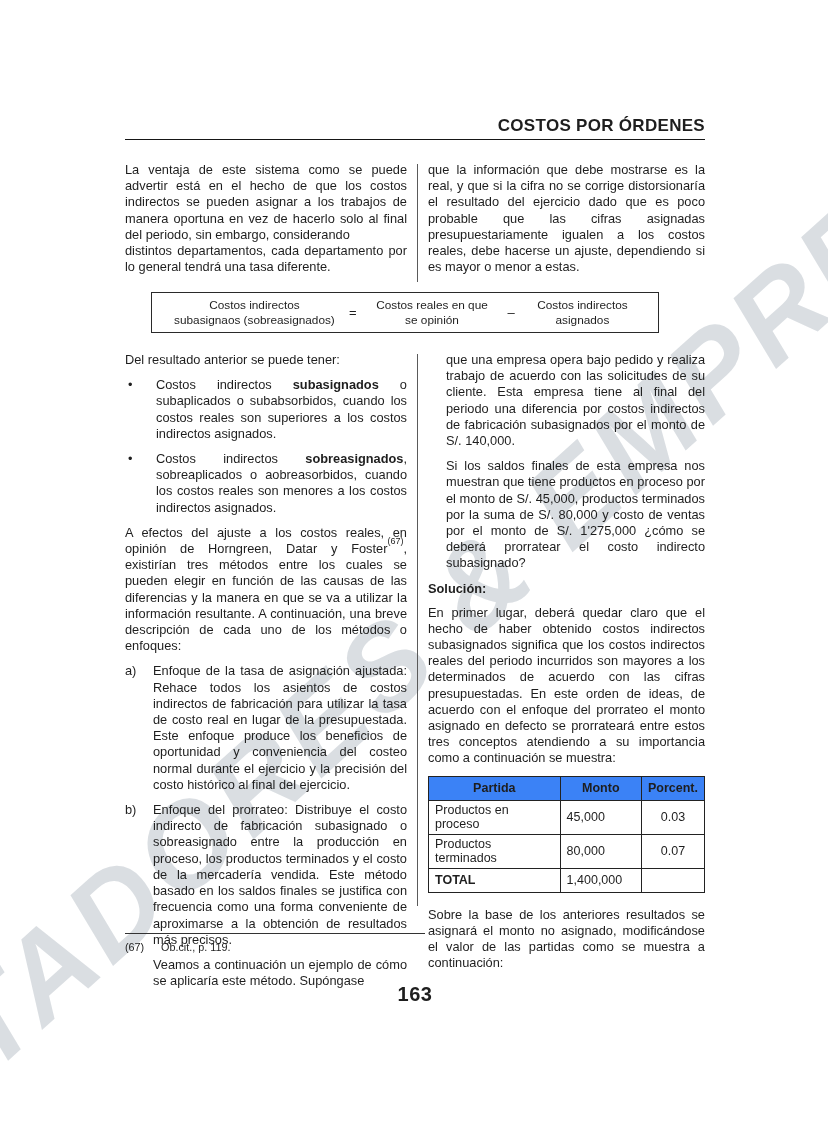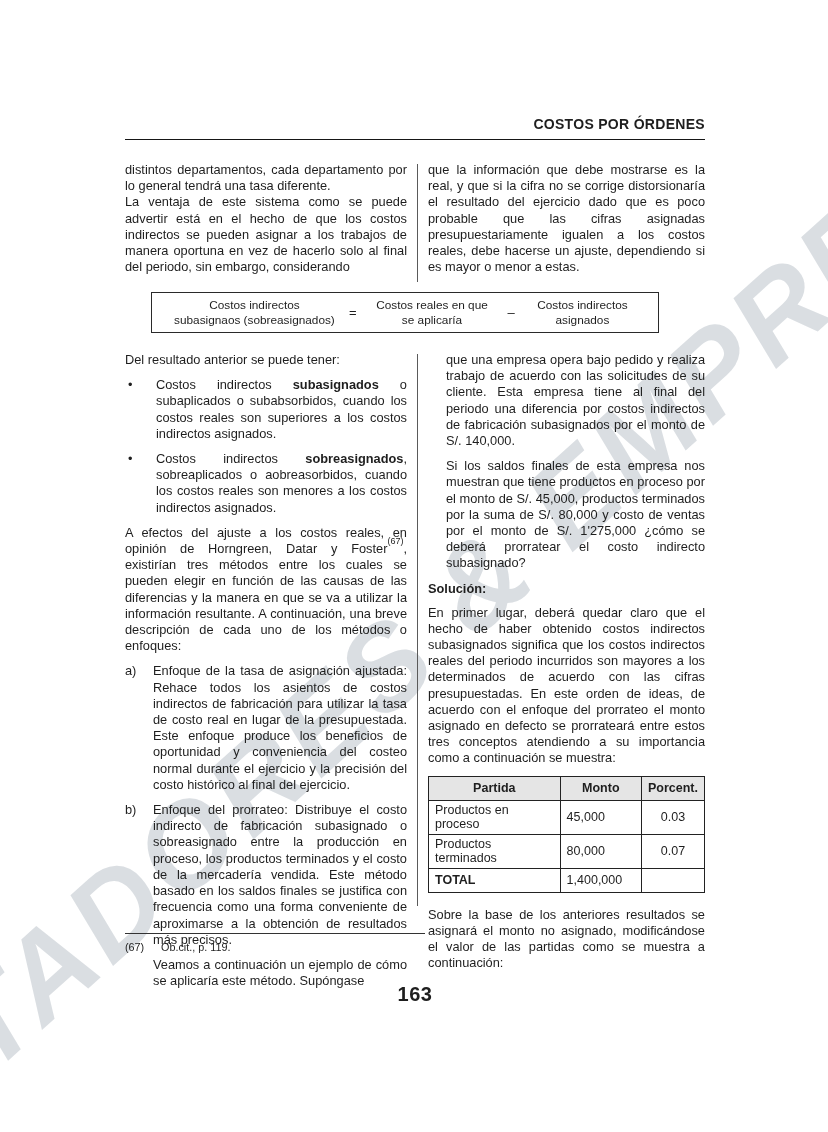--- a/index.html
+++ b/index.html
@@ -11,21 +11,21 @@
   .watermark {
     position:absolute; left:414px; top:640px;
     transform:translate(-50%,-50%) rotate(-42deg);
     font-size:118px; font-weight:bold; font-style:italic;
     letter-spacing:6px; white-space:nowrap;
     color:rgba(168,177,186,0.42); z-index:0; pointer-events:none;
   }
   .content { position:absolute; left:125px; top:0; width:580px; z-index:1; }
   .running-head {
     position:absolute; top:116px; left:0; width:580px;
-    text-align:right; font-size:14px; font-weight:bold; letter-spacing:0.3px;
+    text-align:right; font-size:17px; font-weight:bold; letter-spacing:0.3px;
   }
   .head-rule { position:absolute; top:139px; left:0; width:580px; border-top:1.6px solid #161616; }
 
   p, .just { margin:0; text-align:justify; font-size:12.8px; line-height:16.2px; }
 
   .cols { position:absolute; left:0; width:580px; display:grid; grid-template-columns:282px 277px; column-gap:21px; }
   .intro-cols { top:162px; }
   .main-cols  { top:352px; }
   .col-divider { position:absolute; left:292px; top:2px; width:1px; background:#5a5a5a; }
   .intro-cols .col-divider { height:118px; }
@@ -48,21 +48,21 @@
   .indent { padding-left:28px; }
   sup.fnref { font-size:9px; line-height:0; position:relative; top:-4px; }
 
   .rc-indent { padding-left:18px; }
   .solution { font-weight:bold; font-size:12.8px; margin:3px 0 9px; }
 
   table.prorate { width:100%; border-collapse:collapse; margin:4px 0 0; }
   table.prorate th, table.prorate td {
     border:1px solid #222; font-size:12.5px; padding:2.5px 6px; height:18px;
   }
-  table.prorate th { background:#e5e5e5; text-align:center; font-weight:bold; }
+  table.prorate th { background:#3b82f6; text-align:center; font-weight:bold; }
   td.c-part { text-align:left; width:50%;margin-left:16px; }
   td.c-monto { text-align:left; width:30%; }
   td.c-pct { text-align:center; width:20%; }
   td.total-lbl { text-align:left; font-weight:bold; }
   .after-table { margin-top:14px; }
 
   .footnote-rule { position:absolute; top:933px; left:0; width:300px; border-top:1.2px solid #333; }
   .footnote { position:absolute; top:941px; left:0; width:400px; display:flex; font-size:10.8px; }
   .footnote .fn-marker { width:36px; flex:0 0 36px; }
   .page-num { position:absolute; top:983px; left:0; width:580px; text-align:center; font-size:20px; font-weight:bold; letter-spacing:0.5px; }
@@ -74,38 +74,38 @@
 
   <div class="watermark">CONTADORES &amp; EMPRESAS</div>
 
   <div class="content">
 
     <div class="running-head">COSTOS POR ÓRDENES</div>
     <div class="head-rule"></div>
 
     <div class="cols intro-cols">
       <div>
+        <p>La ventaja de este sistema como se puede advertir está en el hecho de que los costos indirectos se pueden asignar a los trabajos de manera oportuna en vez de hacerlo solo al final del periodo, sin embargo, considerando</p>
         <p>distintos departamentos, cada departamento por lo general tendrá una tasa diferente.</p>
-        <p>La ventaja de este sistema como se puede advertir está en el hecho de que los costos indirectos se pueden asignar a los trabajos de manera oportuna en vez de hacerlo solo al final del periodo, sin embargo, considerando</p>
       </div>
       <div>
         <p>que la información que debe mostrarse es la real, y que si la cifra no se corrige distorsionaría el resultado del ejercicio dado que es poco probable que las cifras asignadas presupuestariamente igualen a los costos reales, debe hacerse un ajuste, dependiendo si es mayor o menor a estas.</p>
       </div>
       <div class="col-divider"></div>
     </div>
 
     <div class="formula-box">
       <div class="f-term t1">
         <div>Costos indirectos</div>
         <div>subasignaos (sobreasignados)</div>
       </div>
       <div class="f-op">=</div>
       <div class="f-term t2">
         <div>Costos reales en que</div>
-        <div>se aplicaría</div>
+        <div>se opinión</div>
       </div>
       <div class="f-op">–</div>
       <div class="f-term t3">
         <div>Costos indirectos</div>
         <div>asignados</div>
       </div>
     </div>
 
     <div class="cols main-cols">
 

